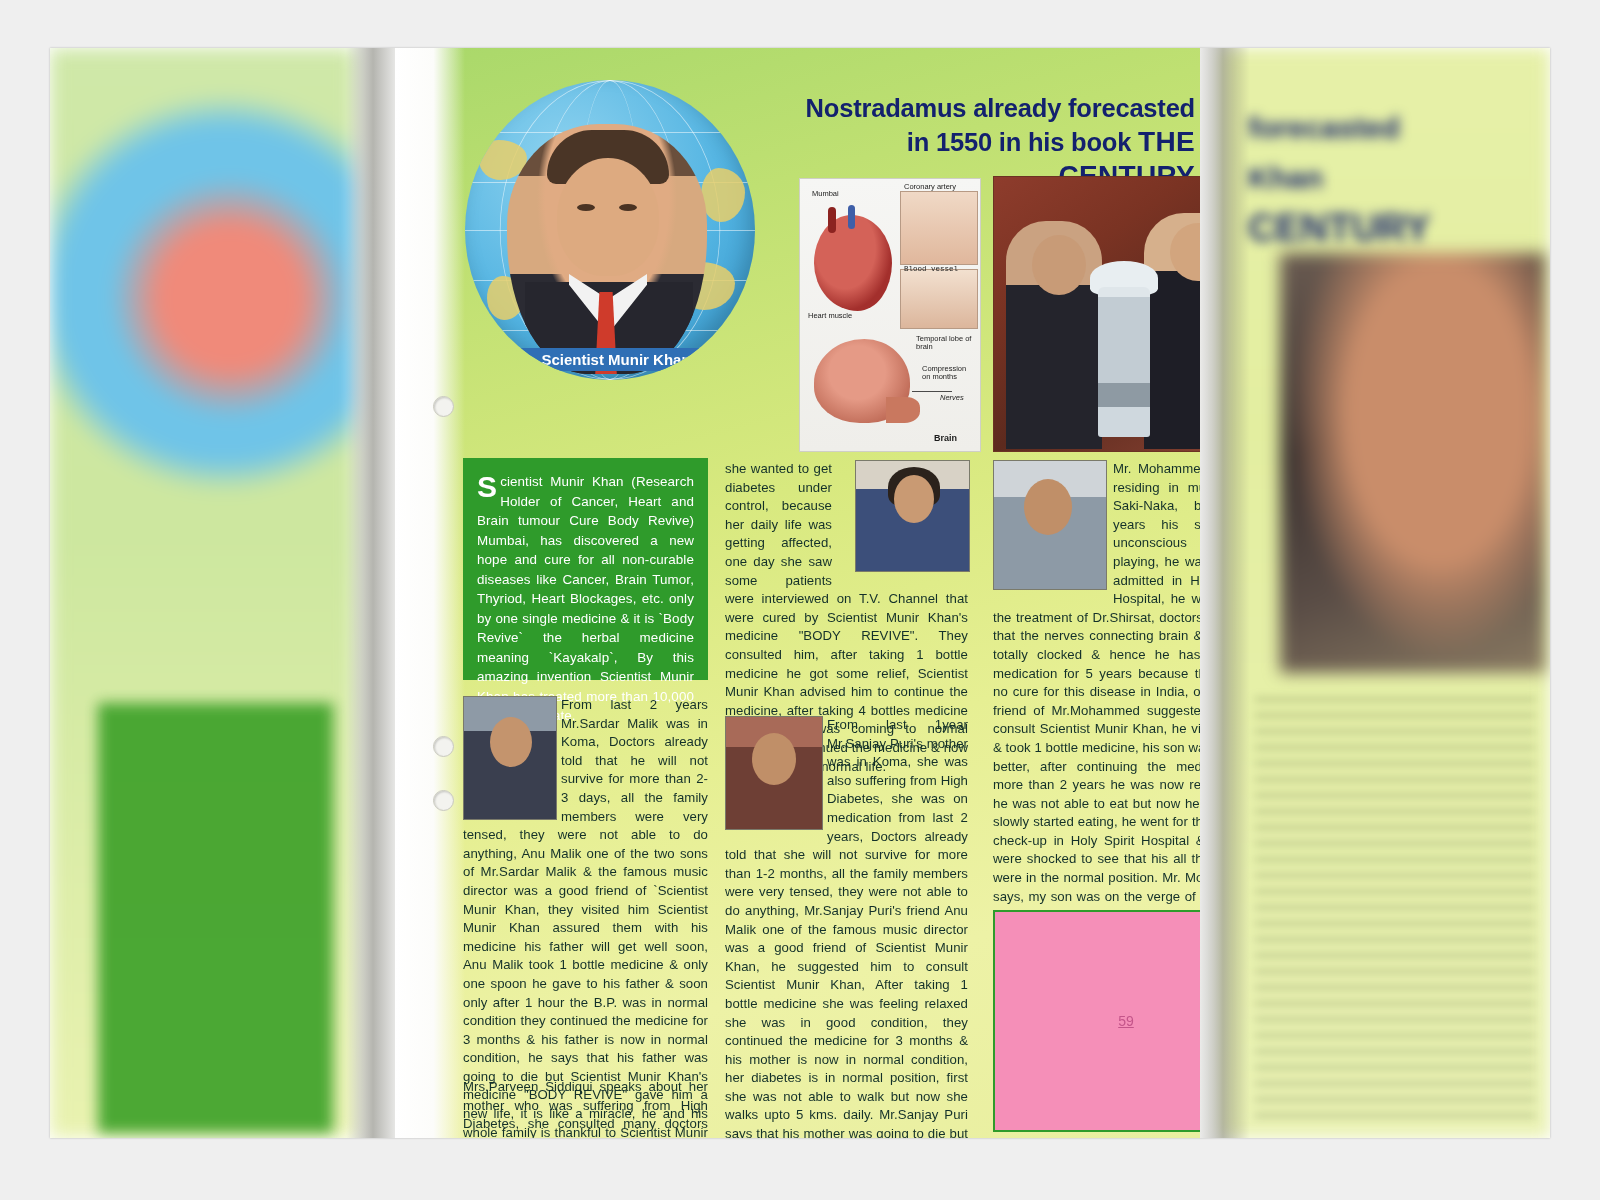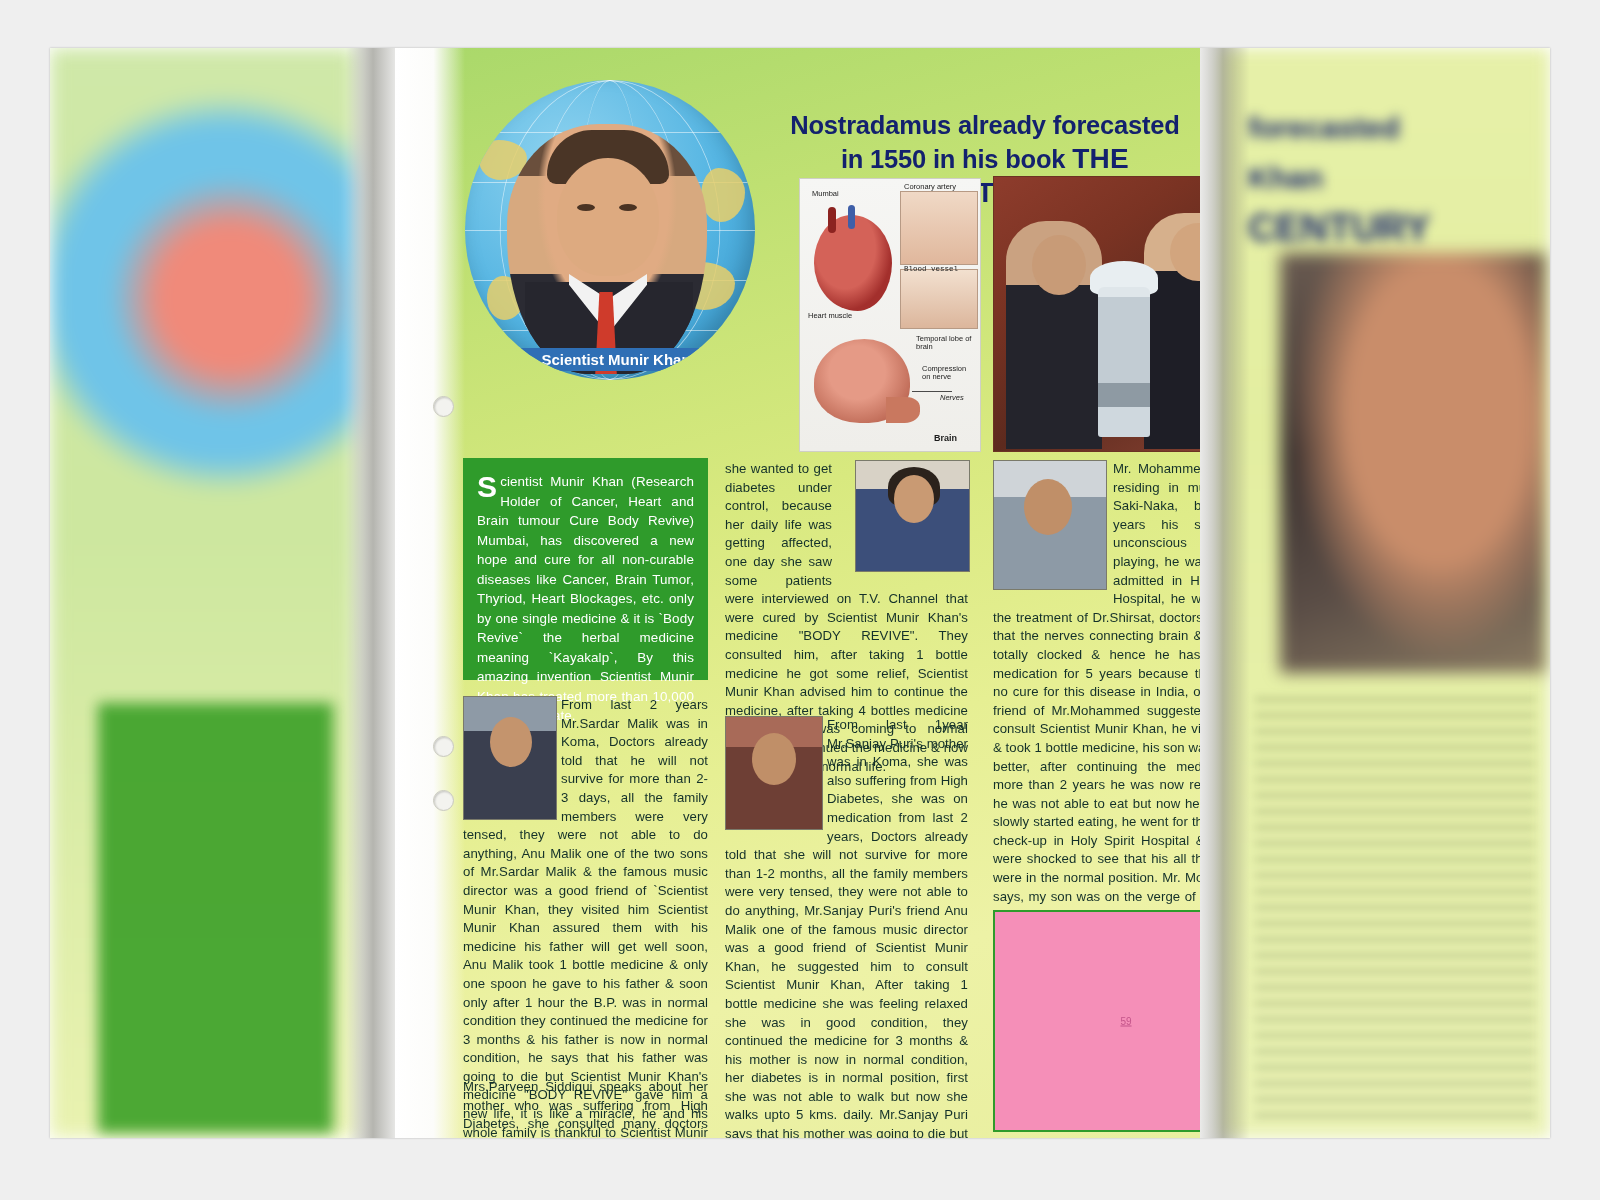--- a/index.html
+++ b/index.html
@@ -139,23 +139,23 @@
     box-shadow: inset 1px 1px 2px rgba(0,0,0,.18);
   }
   .hole.h1 { top: 348px; }
   .hole.h2 { top: 688px; }
   .hole.h3 { top: 742px; }
 
   
   #headline {
     position: absolute;
     left: 380px;
-    top: 61px;
+    top: 44px;
     width: 420px;
-    text-align: center;
+    text-align: right;
     color: #13216e;
     font-weight: bold;
     font-size: 25.5px;
     line-height: 33px;
     letter-spacing: -0.2px;
   }
   #headline .big {
     font-size: 28px;
     letter-spacing: 0.3px;
   }
@@ -420,21 +420,21 @@
     width: 262px;
     height: 218px;
     background: #f58fb8;
     border: 2px solid #2f9b2b;
   }
   #pink-block-label {
     position: absolute;
     left: 50%;
     top: 50%;
     transform: translate(-50%,-50%);
-    font-size: 10px;
+    font-size: 14px;
     color: #c4558a;
     text-decoration: underline;
   }
 </style>
 </head>
 <body>
 
 <div id="scan-page">
 
   <div id="left-page-blur"></div>
@@ -497,21 +497,21 @@
       <div class="anat-label" style="left:12px; top:10px;">Mumbai</div>
       <div class="anat-label" style="left:104px; top:4px; width:74px; line-height:8px;">Coronary artery (supplies blood to heart muscle)</div>
       <div id="anatomy-inset"></div>
       <div id="anatomy-inset2"></div>
       <div class="anat-label" style="left:104px; top:86px;font-family:Liberation Mono, monospace;">Blood vessel</div>
       <div id="anatomy-heart"></div>
       <div class="vessel" style="left:28px; top:28px; width:8px; height:26px;"></div>
       <div class="vein" style="left:48px; top:26px; width:7px; height:24px;"></div>
       <div class="anat-label" style="left:8px; top:132px;">Heart muscle</div>
       <div class="anat-label" style="left:116px; top:156px; width:58px; line-height:8px;">Temporal lobe of brain</div>
-      <div class="anat-label" style="left:122px; top:186px; width:54px; line-height:8px;">Compression on nerve</div>
+      <div class="anat-label" style="left:122px; top:186px; width:54px; line-height:8px;">Compression on months</div>
       <div id="anatomy-brain"></div>
       <div id="anatomy-brainstem"></div>
       <div class="anat-line" style="left:112px; top:212px; width:40px;"></div>
       <div class="anat-label" style="left:140px; top:214px;font-style:italic;">Nerves</div>
       <div class="anat-label" style="left:134px; top:254px; font-weight:bold; font-size:9px;">Brain</div>
     </div>
 
     <div id="event-photo">
       <div id="photo-man-left">
         <div id="photo-man-left-face"></div>

